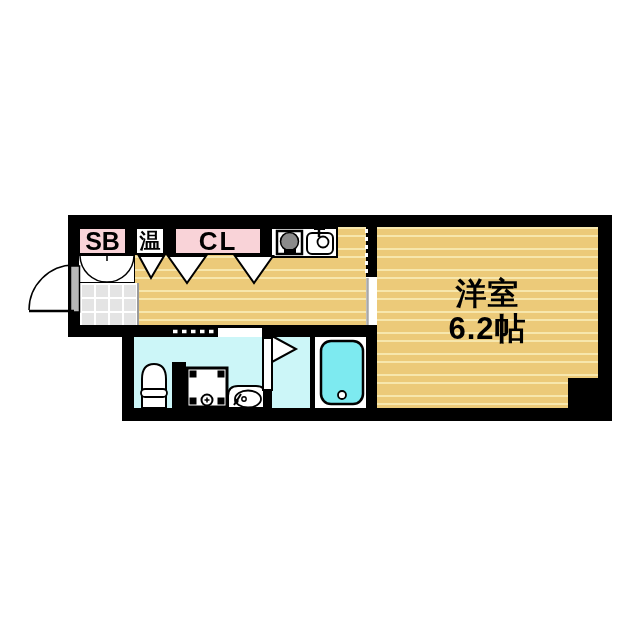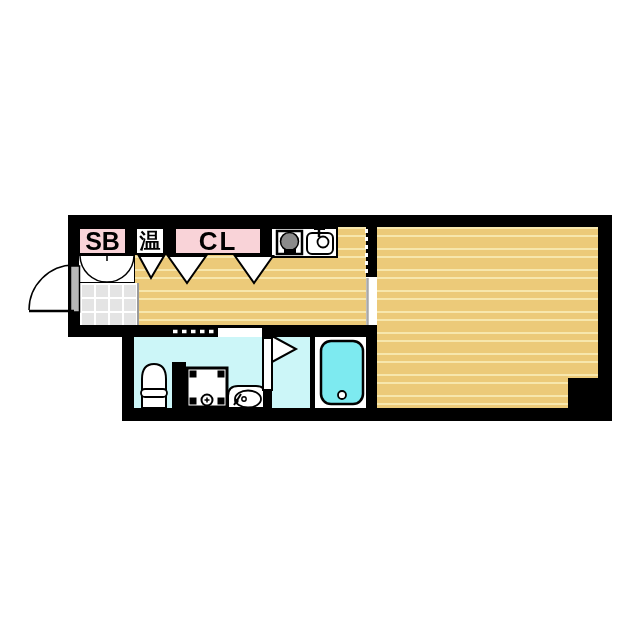--- a/index.html
+++ b/index.html
@@ -65,20 +65,22 @@
   <div class="pinkbox" style="left:174px;top:227px;width:88px;height:28px;box-sizing:border-box;font-size:26px;letter-spacing:2px;text-align:center;">
     <span>CL</span>
   </div>
   <div class="wall" style="left:262px;top:227px;width:8px;height:28px;"></div>
   <div class="whitebox" style="left:270px;top:227px;width:68px;height:31px;box-sizing:border-box;"></div>
 
   <div class="abs" style="left:78px;top:255px;width:57px;height:28px;background:#fff;border:1.5px solid #000;box-sizing:border-box;"></div>
   <div class="tile" style="left:80px;top:283px;width:57px;height:42px;"></div>
 
   <div class="roomtext" style="left:377px;top:276px;width:221px;">
+    <div>洋室</div>
+    <div>6.2帖</div>
   </div>
 
   <svg width="640" height="640" viewBox="0 0 640 640">
 
     <g>
       <rect x="70.5" y="266" width="9" height="46" fill="#b8b8b8" stroke="#000" stroke-width="1.5"></rect>
       <path d="M 29 310 A 45 45 0 0 1 74 265" fill="none" stroke="#000" stroke-width="1.5"></path>
       <line x1="29" y1="311" x2="74" y2="311" stroke="#000" stroke-width="2.5"></line>
     </g>
 

